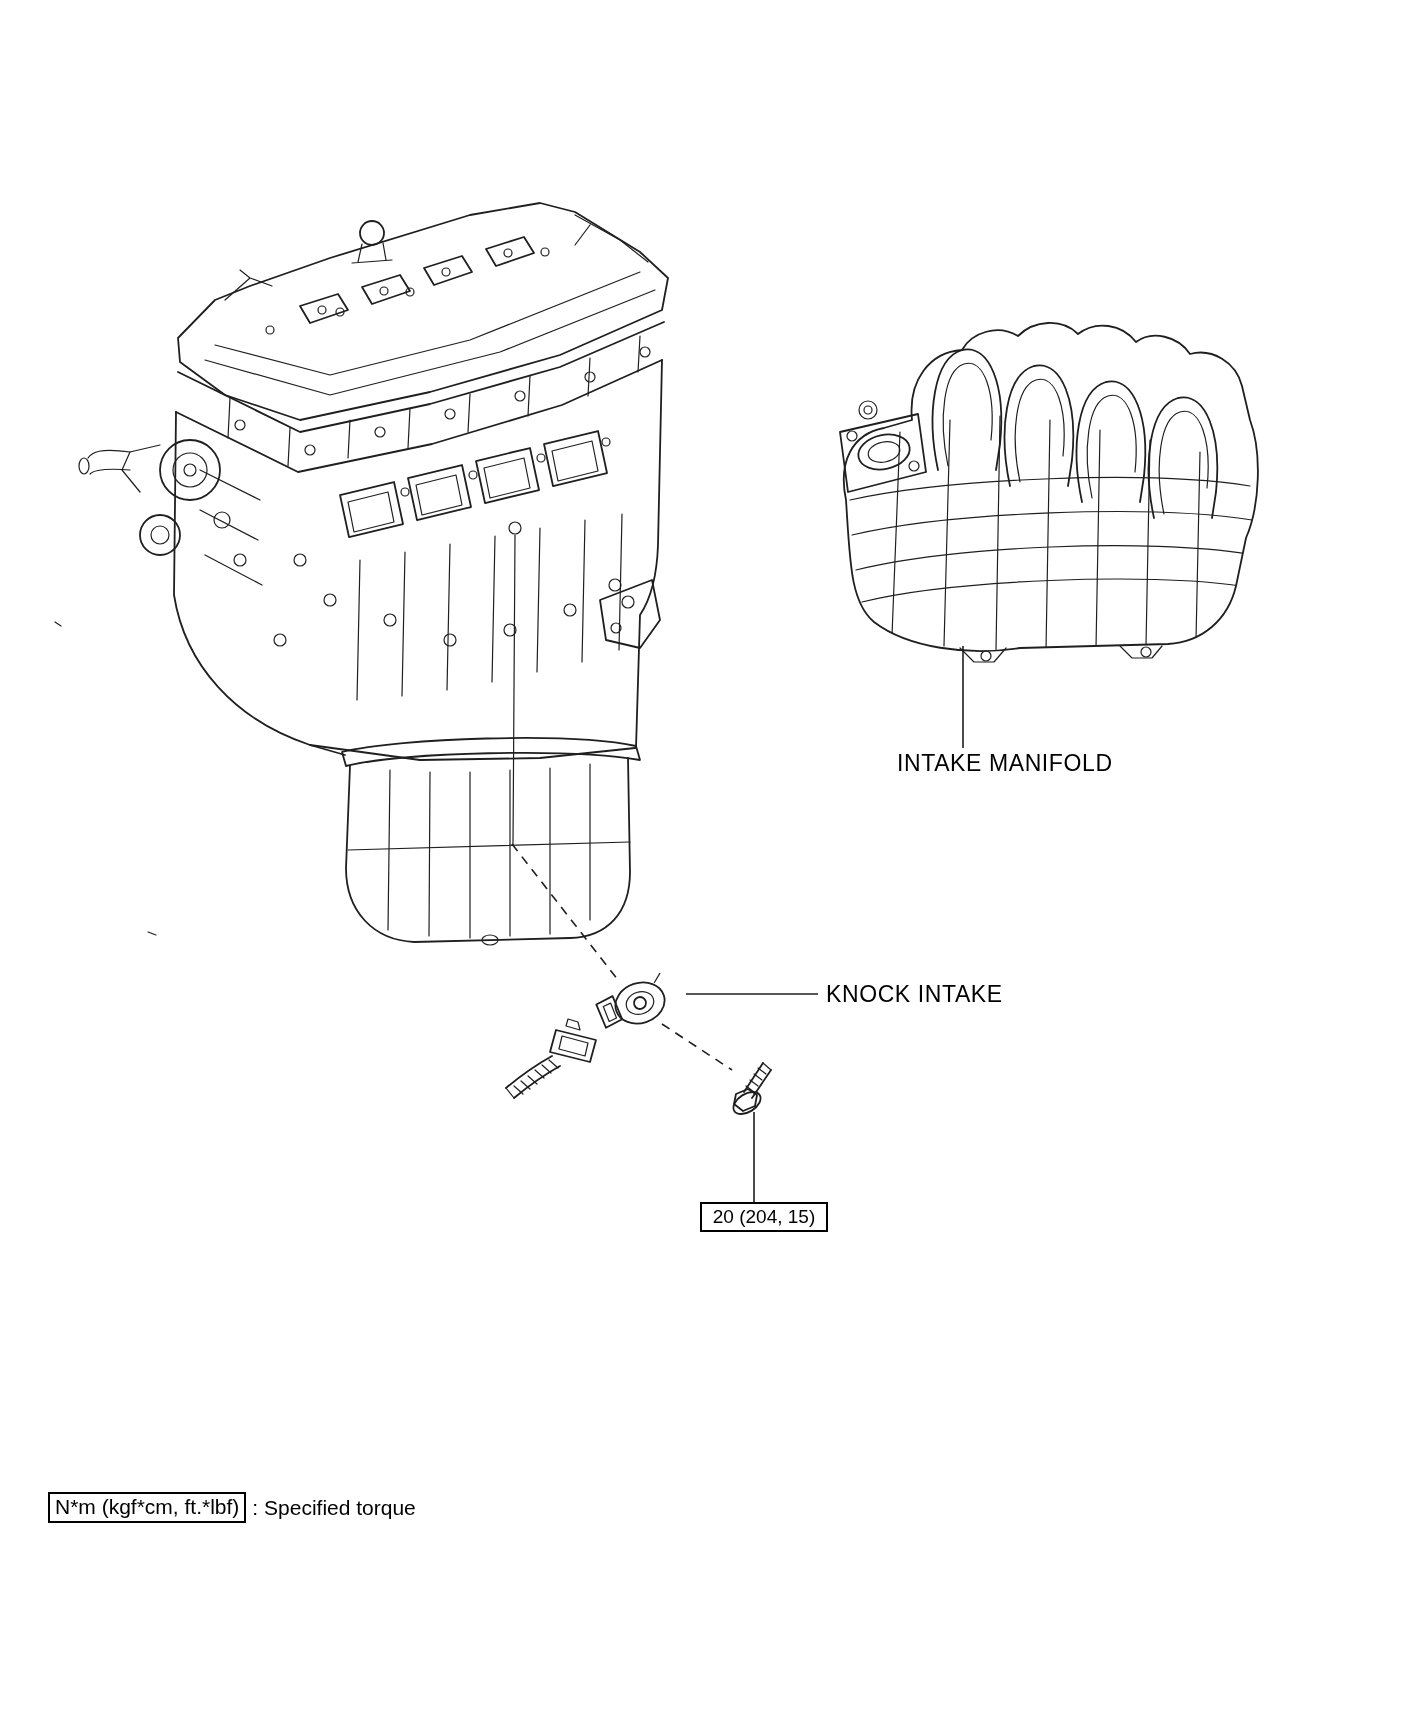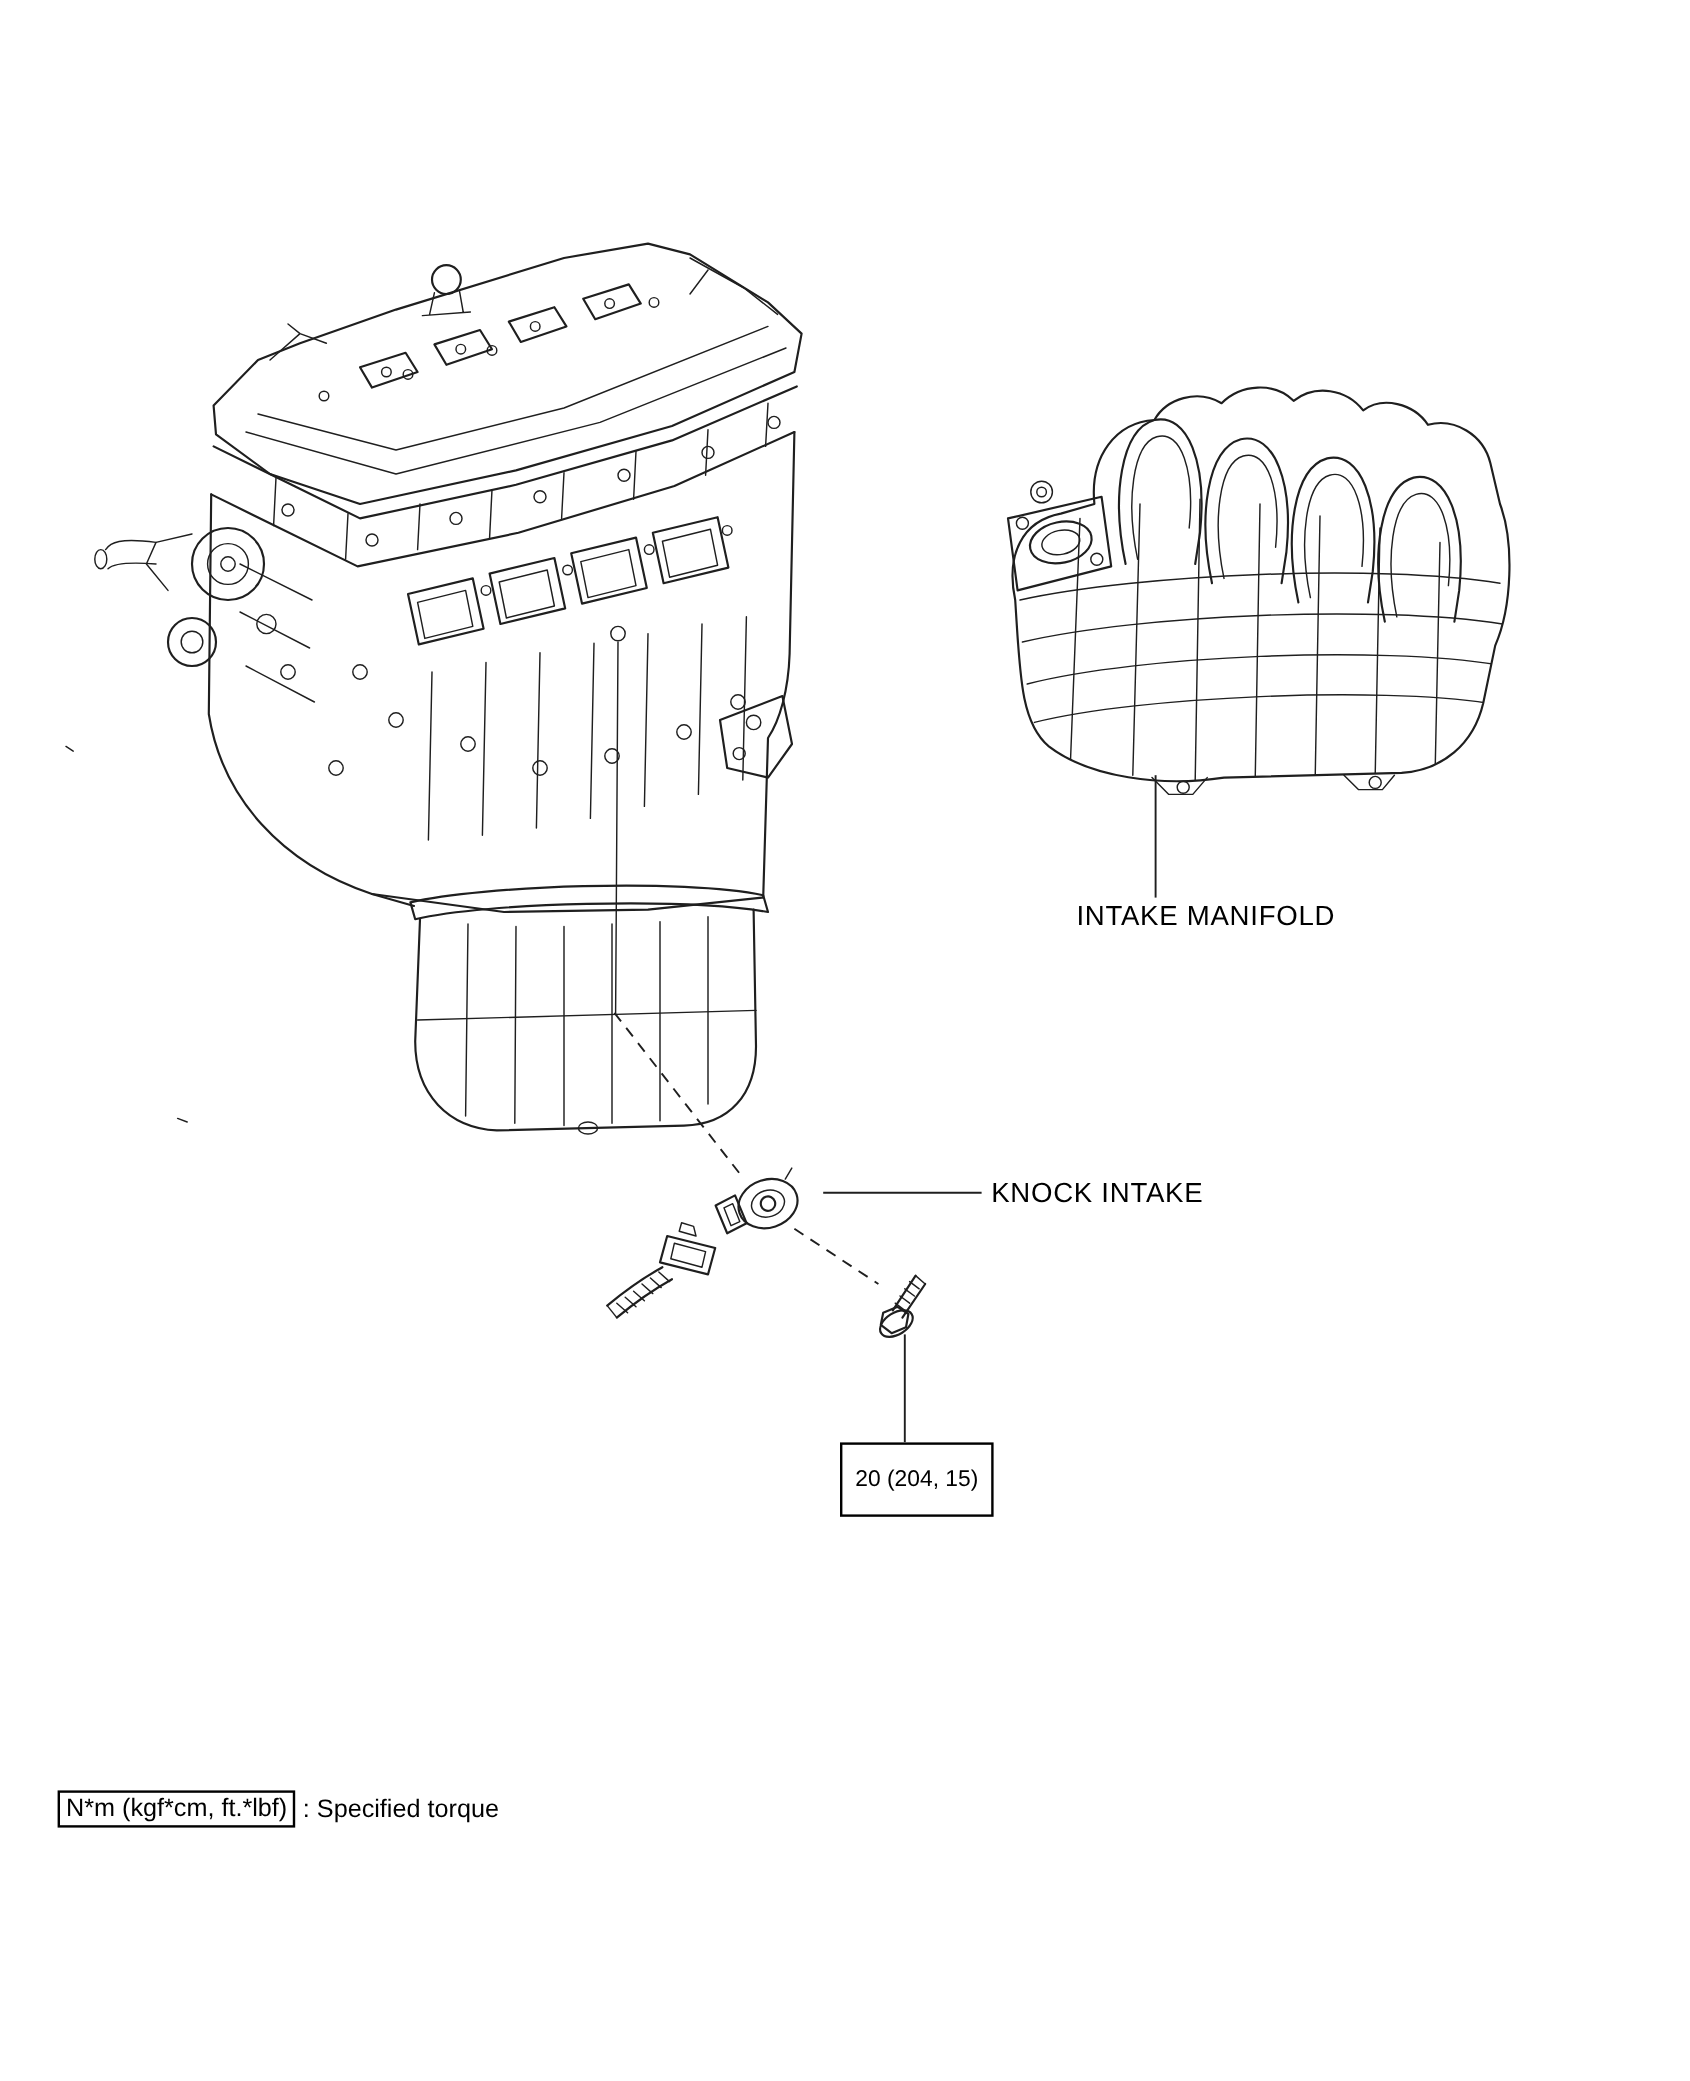--- a/index.html
+++ b/index.html
@@ -24,21 +24,21 @@
   }
   .torque-box{
     position:absolute;
     left:700px;top:1202px;
     min-width:112px;height:26px;
     border:2px solid #000;
     background:#fff;
     font-size:19px;
     line-height:26px;
     text-align:center;
-    padding:16px 6px;
+    padding:0 6px;
     white-space:nowrap;
   }
   .legend{
     position:absolute;
     left:48px;top:1492px;
     display:flex;
     align-items:center;
     font-size:21px;
     white-space:nowrap;
   }

